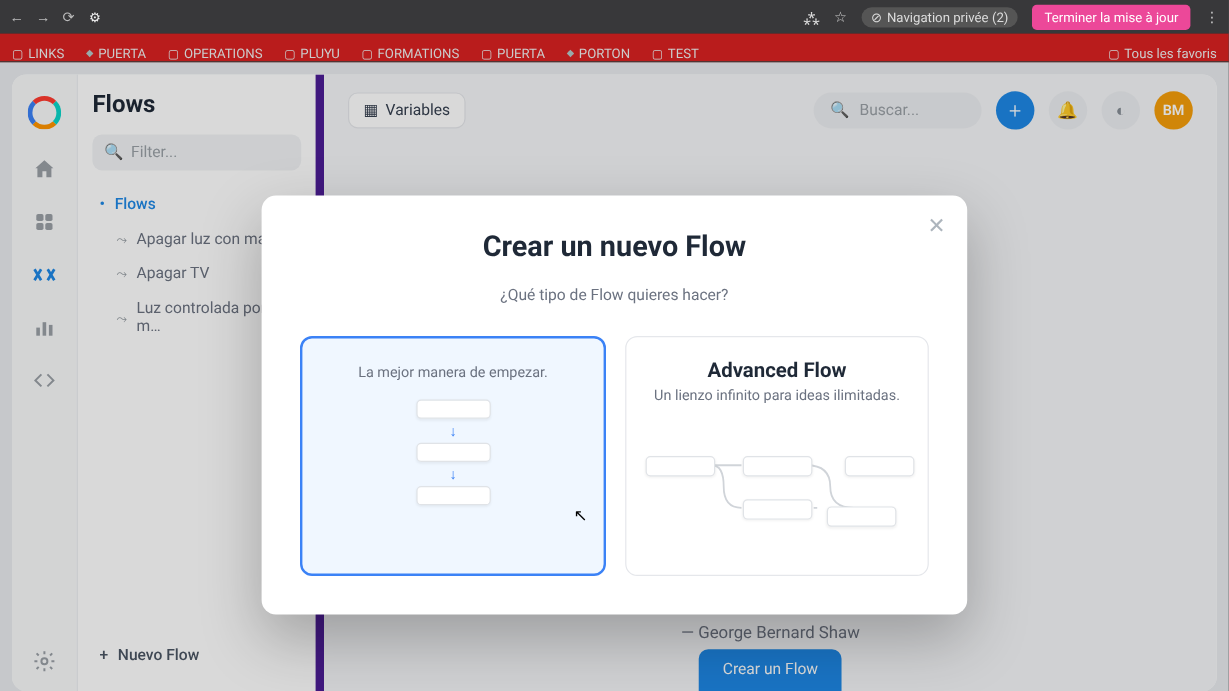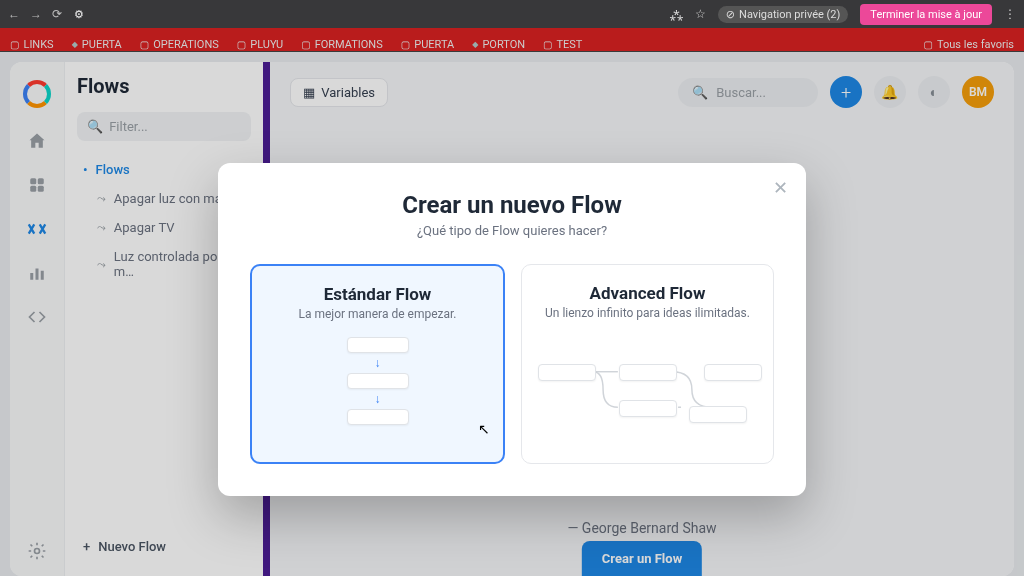--- a/index.html
+++ b/index.html
@@ -51,30 +51,30 @@
 .topbar { display: flex; align-items: center; gap: 12px; }
 .var-btn { background: #fff; border: 1px solid #e5e7eb; border-radius: 8px; padding: 6px 12px; font-size: 13px; color: #374151; display: flex; align-items: center; gap: 6px; }
 .top-spacer { flex: 1; }
 .search-box { background: #eceef1; border-radius: 18px; padding: 7px 14px; width: 140px; display: flex; align-items: center; gap: 8px; color: #9aa0a6; font-size: 13px; }
 .circle-btn { width: 32px; height: 32px; border-radius: 50%; display: flex; align-items: center; justify-content: center; }
 .add-btn { background: #1e88e5; color: #fff; font-size: 18px; font-weight: 300; }
 .bell-btn, .moon-btn { background: #eceef1; color: #868e96; font-size: 14px; }
 .avatar { background: #f59e0b; color: #fff; font-size: 12px; font-weight: 600; }
 
 .quote { position: absolute; bottom: 40px; left: 50%; transform: translateX(-50%); text-align: center; color: #6b7280; font-size: 14px; }
-.create-flow-pill { position: absolute; bottom: 0px; left: 50%; transform: translateX(-50%); background: #1e88e5; color: #fff; padding: 10px 20px; border-radius: 8px 8px 0 0; font-size: 13px; font-weight: 700; }
+.create-flow-pill { position: absolute; bottom: 0px; left: 50%; transform: translateX(-50%); background: #1e88e5; color: #fff; padding: 10px 20px; border-radius: 8px 8px 0 0; font-size: 13px; font-weight: 400; }
 
 
 .backdrop { position: absolute; inset: 0; background: rgba(0,0,0,0.15); }
 
 
 .modal { position: absolute; top: 163px; left: 218px; width: 588px; background: #fff; border-radius: 12px; box-shadow: 0 20px 50px rgba(0,0,0,0.25); padding: 28px 32px 32px; }
 .modal-close { position: absolute; top: 14px; right: 18px; color: #adb5bd; font-size: 18px; cursor: pointer; }
 .modal-title { text-align: center; font-size: 24px; font-weight: 700; color: #1f2937; }
-.modal-sub { text-align: center; font-size: 13px; color: #6b7280; margin-top: 4px; }
+.modal-sub { text-align: center; font-size: 13px; color: #6b7280; margin-top: 20px; }
 .cards { display: flex; gap: 16px; margin-top: 26px; }
 .card { flex: 1; border: 1px solid #e5e7eb; border-radius: 10px; padding: 18px 12px; text-align: center; cursor: pointer; position: relative; height: 200px; }
 .card.selected { border: 2px solid #3b82f6; background: #f0f7ff; }
 .card-title { font-size: 17px; font-weight: 700; color: #1f2937; }
 .card-desc { font-size: 12px; color: #6b7280; margin-top: 3px; }
 
 
 .illus-std { margin-top: 16px; display: flex; flex-direction: column; align-items: center; gap: 3px; }
 .std-box { width: 62px; height: 16px; background: #fff; border: 1px solid #e0e3e7; border-radius: 4px; box-shadow: 0 1px 2px rgba(0,0,0,0.05); }
 .std-arrow { color: #3b82f6; font-size: 12px; }
@@ -213,21 +213,20 @@
 
   <div class="backdrop"></div>
 </div>
 
 <div class="modal">
   <div class="modal-close">✕</div>
   <div class="modal-title">Crear un nuevo Flow</div>
   <div class="modal-sub">¿Qué tipo de Flow quieres hacer?</div>
   <div class="cards">
     <div class="card selected">
-      <div class="card-title">Estándar Flow</div>
       <div class="card-desc">La mejor manera de empezar.</div>
       <div class="illus-std">
         <div class="std-box"></div>
         <div class="std-arrow">↓</div>
         <div class="std-box"></div>
         <div class="std-arrow">↓</div>
         <div class="std-box"></div>
       </div>
     </div>
     <div class="card">

